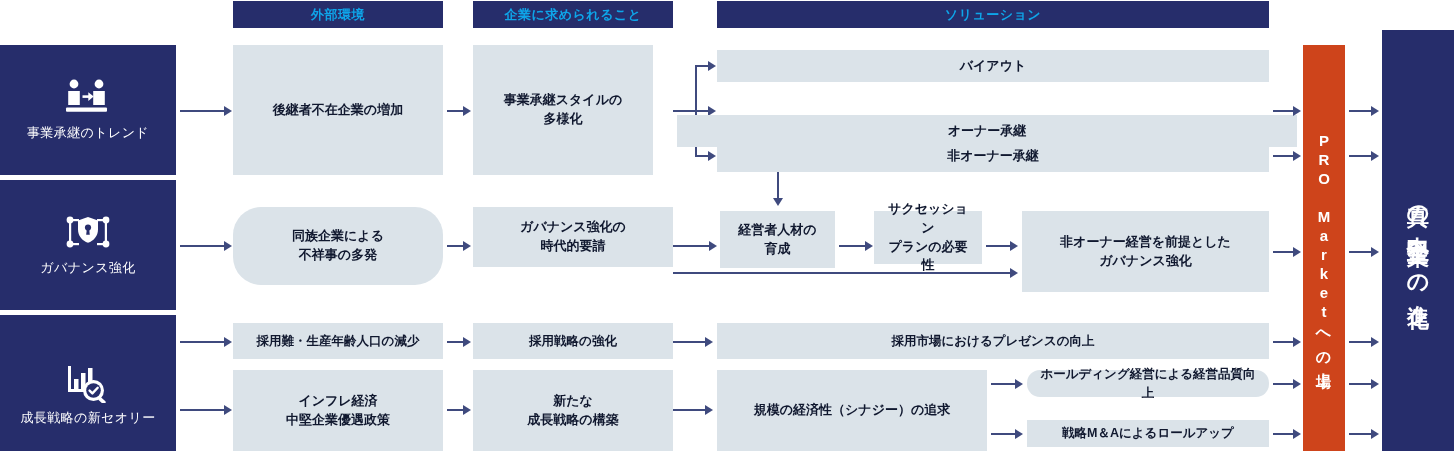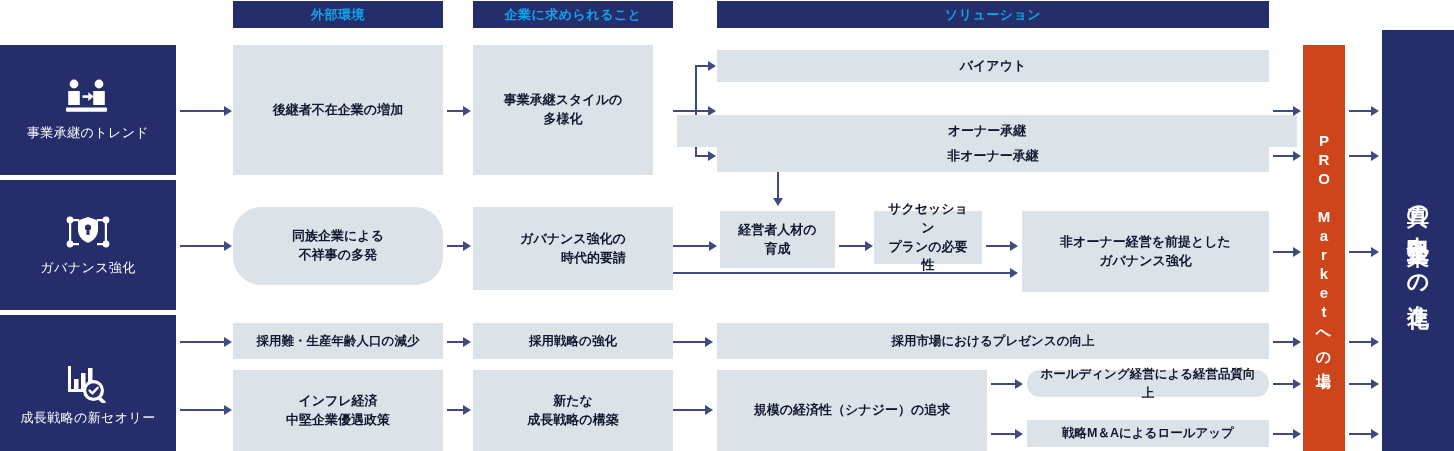--- a/index.html
+++ b/index.html
@@ -198,21 +198,21 @@
   <div class="abs arrowhead" style="left:463px;top:241px;"></div>
 
   <div class="abs hline" style="left:447px;top:341px;width:20px;"></div>
   <div class="abs arrowhead" style="left:463px;top:337px;"></div>
 
   <div class="abs hline" style="left:447px;top:409px;width:20px;"></div>
   <div class="abs arrowhead" style="left:463px;top:405px;"></div>
 
   <div class="abs box" style="left:473px;top:45px;width:180px;height:130px;">事業承継スタイルの<br>多様化</div>
 
-  <div class="abs box" style="left:473px;top:207px;width:200px;height:83px;text-align:right;">ガバナンス強化の<br>時代的要請</div>
+  <div class="abs box" style="left:473px;top:207px;width:200px;height:60px;">ガバナンス強化の<br>時代的要請</div>
 
   <div class="abs box small" style="left:473px;top:323px;width:200px;height:36px;">採用戦略の強化</div>
 
   <div class="abs box" style="left:473px;top:370px;width:200px;height:81px;">新たな<br>成長戦略の構築</div>
 
   <div class="abs hline" style="left:673px;top:110px;width:24px;"></div>
   <div class="abs vline" style="left:695px;top:65px;height:92px;"></div>
 
   <div class="abs hline" style="left:695px;top:65px;width:16px;"></div>
   <div class="abs arrowhead" style="left:708px;top:61px;"></div>

